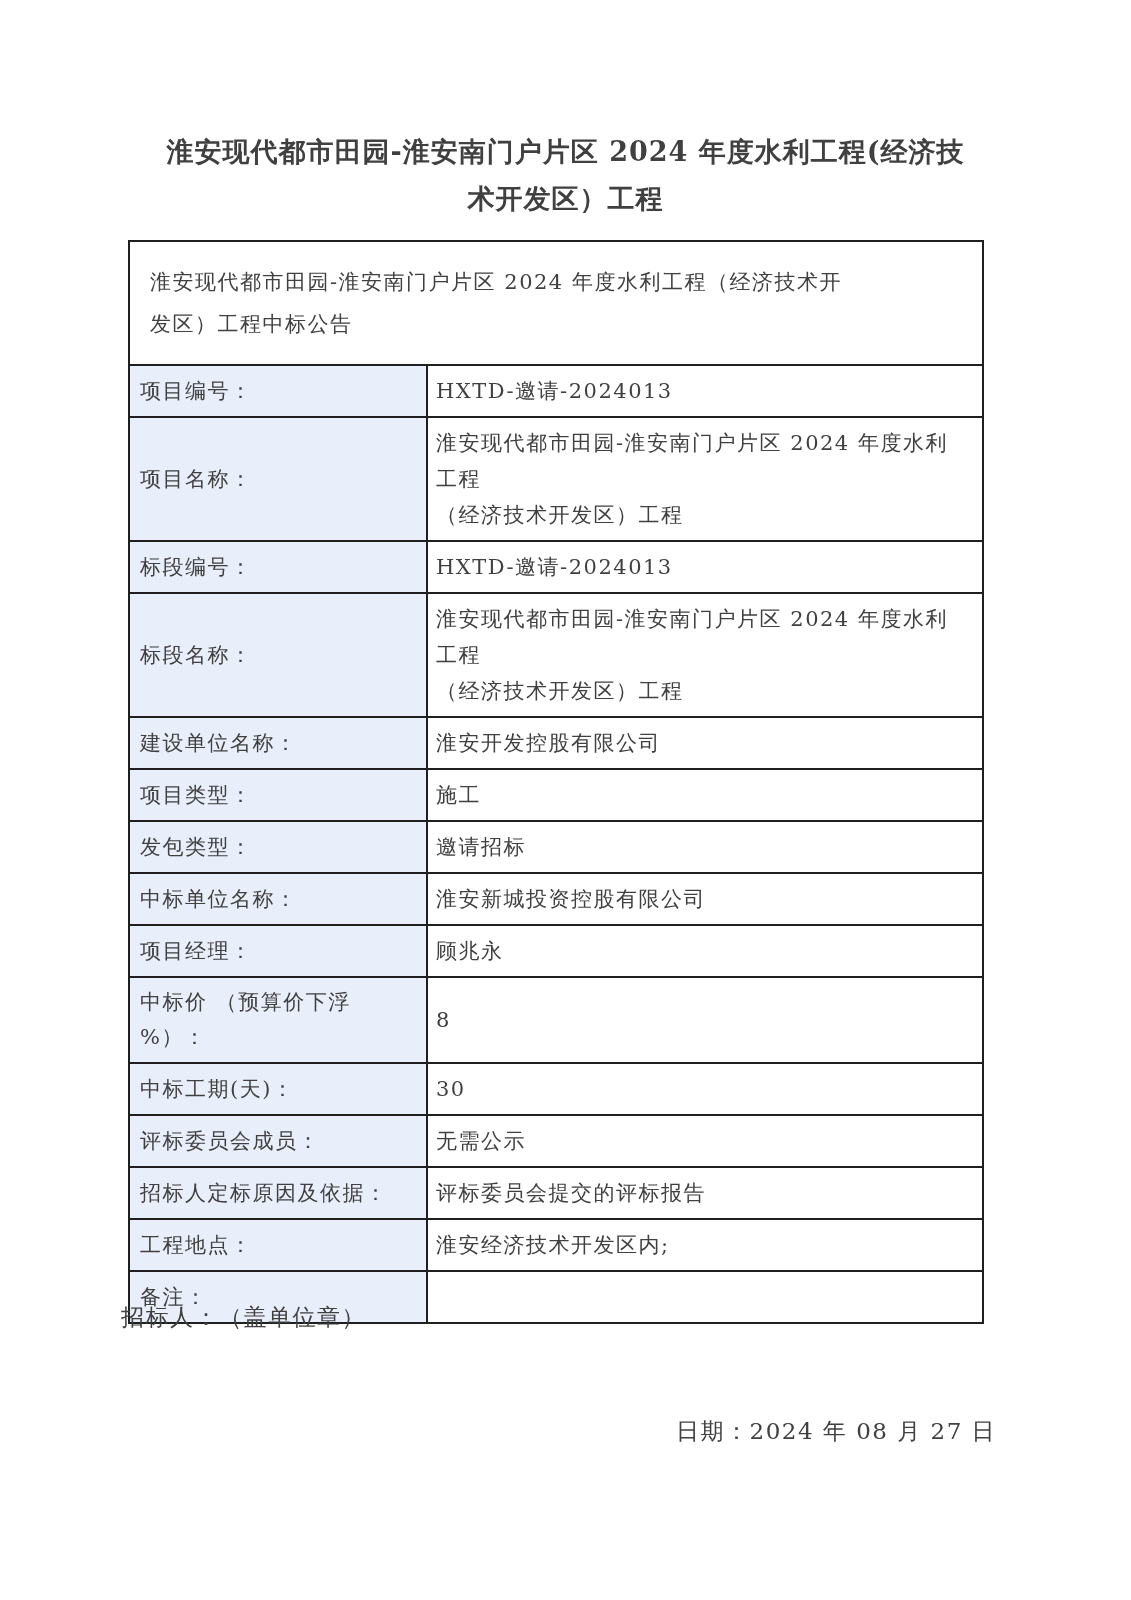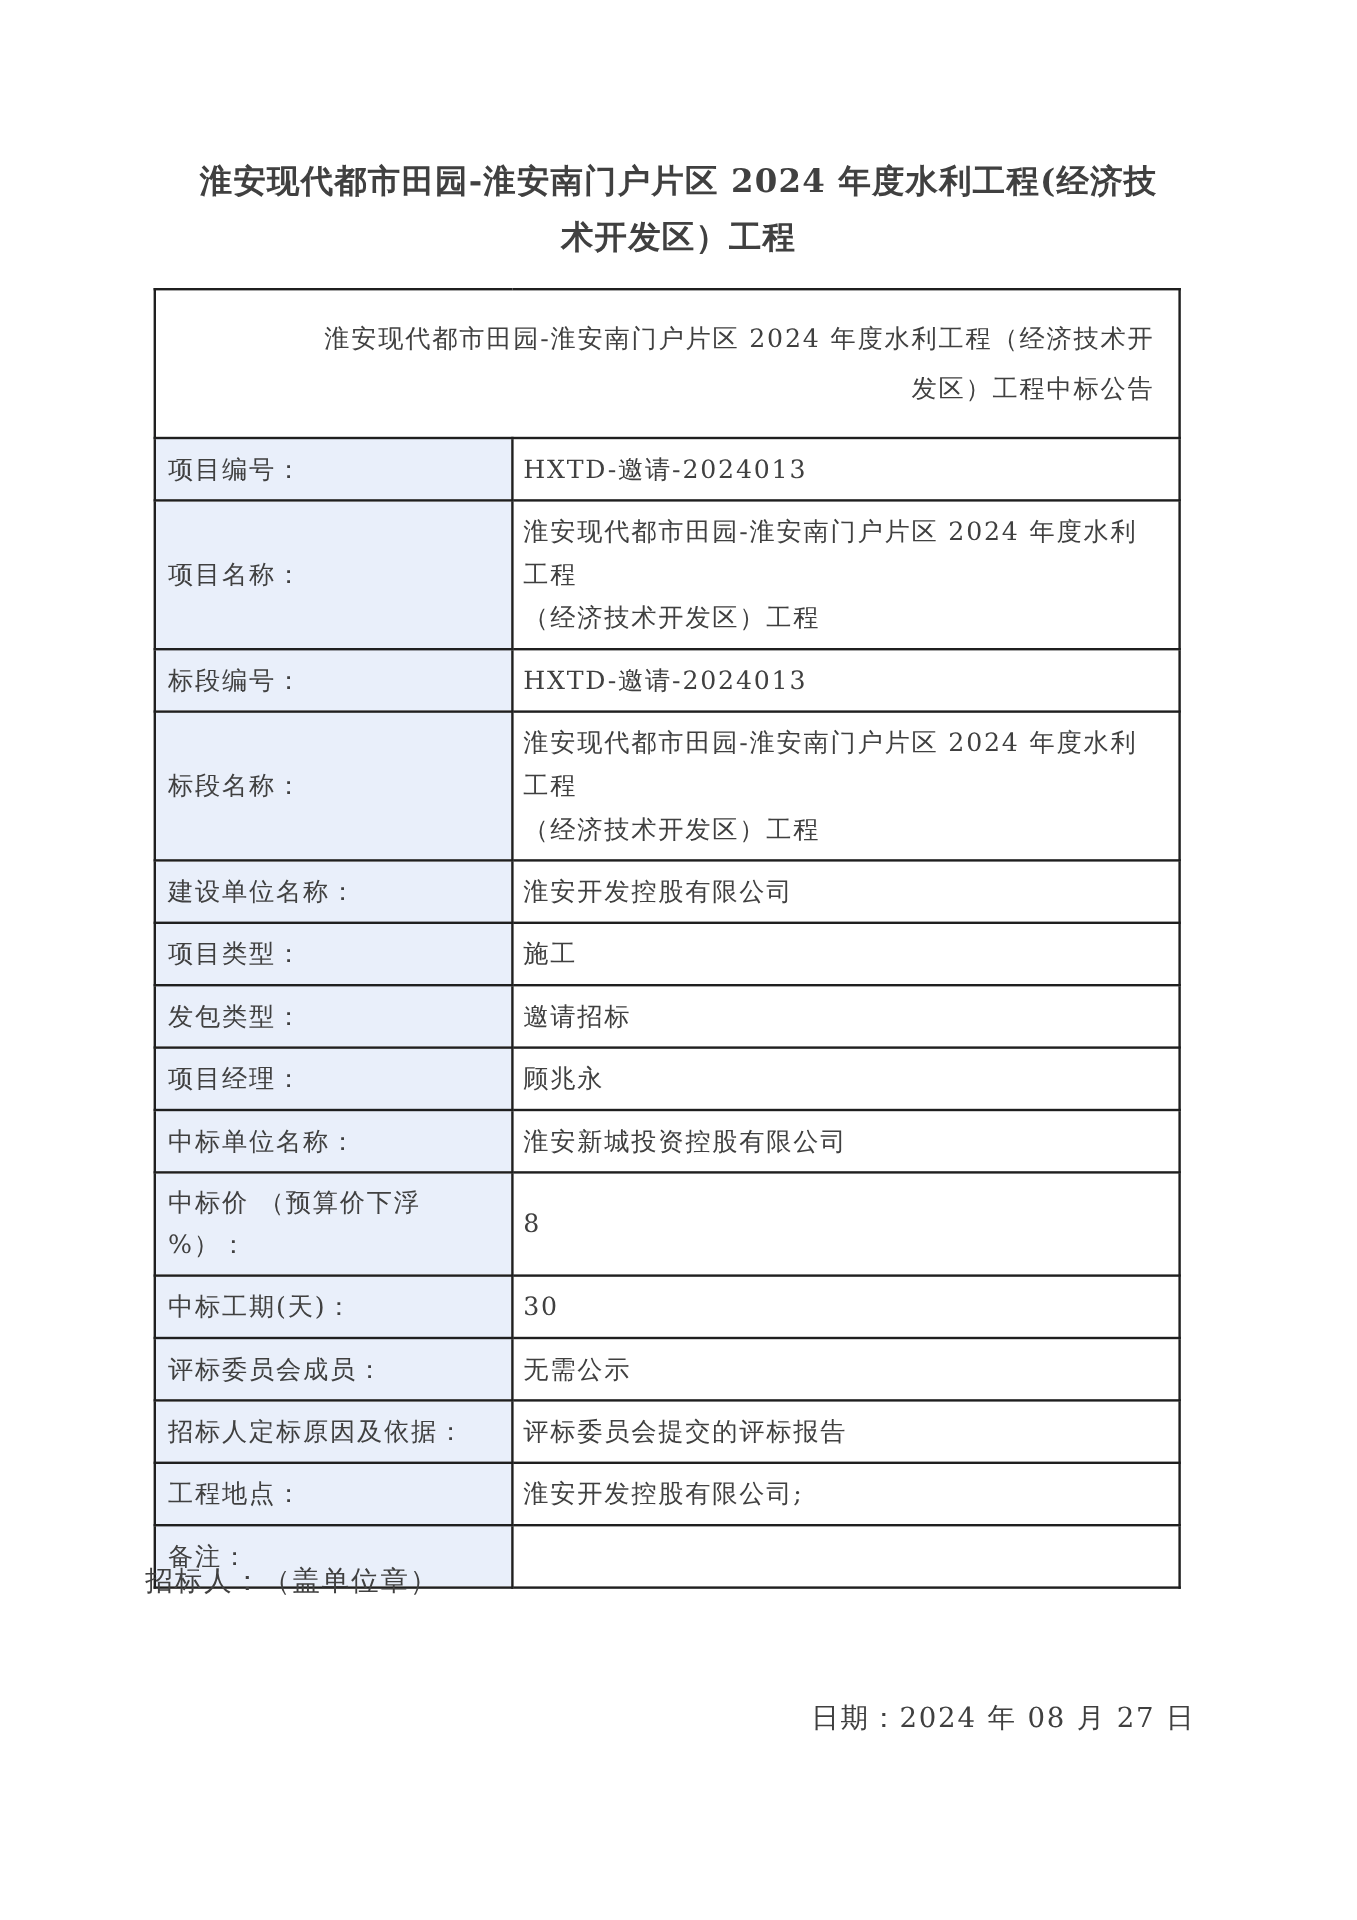--- a/index.html
+++ b/index.html
@@ -33,21 +33,21 @@
   table.announcement td {
     border:2px solid #1f1f1f;
     font-size:21px;
     letter-spacing:1.5px;
     vertical-align:middle;
     overflow:hidden;
   }
   td.header-cell {
     height:106px;
     padding:8px 20px;
-    text-align:right;
+    text-align:left;
     background:#ffffff;
     font-size:25px;
     line-height:42px;
     white-space:pre-line;
   }
   td.label {
     background:#e9effa;
     padding:7px 18px 7px 10px;
     height:36px;
     line-height:35px;
@@ -113,46 +113,46 @@
       </tr>
       <tr>
         <td class="label">项目类型：</td>
         <td class="value">施工</td>
       </tr>
       <tr>
         <td class="label">发包类型：</td>
         <td class="value">邀请招标</td>
       </tr>
       <tr>
+        <td class="label">中标单位名称：</td>
+        <td class="value">淮安新城投资控股有限公司</td>
+      </tr>
+      <tr>
         <td class="label">项目经理：</td>
         <td class="value">顾兆永</td>
-      </tr>
-      <tr>
-        <td class="label">中标单位名称：</td>
-        <td class="value">淮安新城投资控股有限公司</td>
       </tr>
       <tr>
         <td class="label">中标价 （预算价下浮 %）：</td>
         <td class="value">8</td>
       </tr>
       <tr>
         <td class="label">中标工期(天)：</td>
         <td class="value">30</td>
       </tr>
       <tr>
         <td class="label">评标委员会成员：</td>
         <td class="value">无需公示</td>
       </tr>
       <tr>
         <td class="label">招标人定标原因及依据：</td>
         <td class="value">评标委员会提交的评标报告</td>
       </tr>
       <tr>
         <td class="label">工程地点：</td>
-        <td class="value">淮安开发控股有限公司;</td>
+        <td class="value">淮安经济技术开发区内;</td>
       </tr>
       <tr>
         <td class="label">备注：</td>
         <td class="value"></td>
       </tr>
     </tbody>
   </table>
 
   <div class="footer-bidder">招标人：（盖单位章）</div>
   <div class="footer-date">日期：2024 年 08 月 27 日</div>

